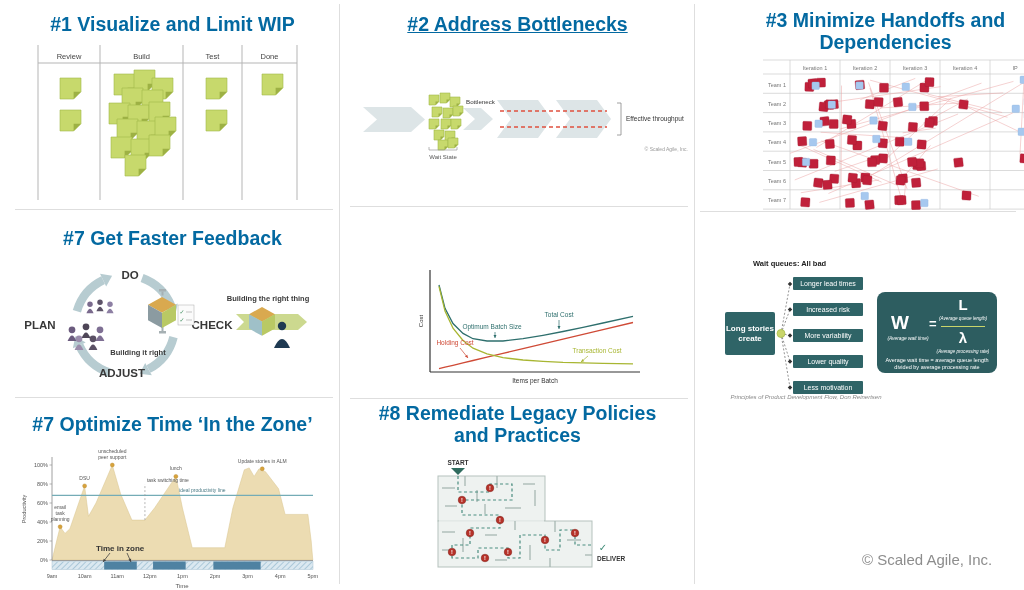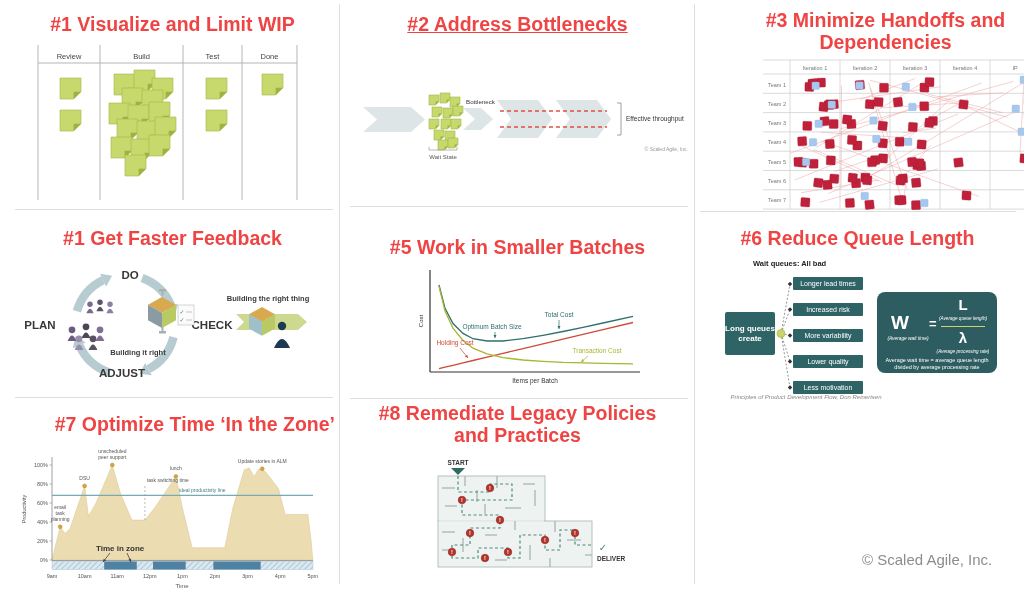--- a/index.html
+++ b/index.html
@@ -1,18 +1,18 @@
 <!DOCTYPE html>
 <html><head>
 <meta charset="utf-8">
 <style>
   html,body{margin:0;padding:0;background:#fff;font-family:"Liberation Sans","DejaVu Sans",sans-serif;}
   #stage{position:relative;width:1024px;height:590px;background:#fff;overflow:hidden;}
   .panel{position:absolute;}
-  .panel h2{margin:0;text-align:center;font-size:19.5px;font-weight:700;color:#ef4444;line-height:1.12;position:relative;z-index:2;}
+  .panel h2{margin:0;text-align:center;font-size:19.5px;font-weight:700;color:#0369a1;line-height:1.12;position:relative;z-index:2;}
   .art{position:absolute;left:0;top:0;width:100%;height:100%;z-index:1;}
   .vdiv{position:absolute;width:1px;background:#dedede;}
   .hdiv{position:absolute;height:1px;background:#dedede;}
   #copyright{position:absolute;left:862px;top:551px;font-size:15px;color:#8d8d8d;z-index:3;}
   
   .p6-heading{position:absolute;left:58px;top:44px;font-size:7.5px;font-weight:700;color:#222;}
   .p6-source{position:absolute;left:30px;top:97px;width:50px;height:43px;background:#2f6467;color:#fff;
     font-size:8px;font-weight:700;text-align:center;display:flex;align-items:center;justify-content:center;line-height:1.25;border-radius:2px;z-index:2;}
   .p6-effect{position:absolute;left:98px;width:70px;height:13px;background:#2f6467;color:#fff;font-size:7px;
     text-align:center;line-height:13px;border-radius:1px;z-index:2;}
@@ -354,21 +354,21 @@
           <rect x="297" y="68" width="7.5" height="7.5" rx="1" fill="#a6c8ef" stroke="#8ab0dd" stroke-width="0.3"></rect>
           <rect x="301" y="90" width="7.5" height="7.5" rx="1" fill="#a6c8ef" stroke="#8ab0dd" stroke-width="0.3"></rect>
           <rect x="289" y="97" width="7.5" height="7.5" rx="1" fill="#a6c8ef" stroke="#8ab0dd" stroke-width="0.3"></rect>
           <rect x="301" y="103" width="7.5" height="7.5" rx="1" fill="#a6c8ef" stroke="#8ab0dd" stroke-width="0.3"></rect>
           <rect x="295" y="120" width="7.5" height="7.5" rx="1" fill="#a6c8ef" stroke="#8ab0dd" stroke-width="0.3"></rect>
         </g>
       </svg>
   </section>
 
   <section class="panel" style="left:10px;top:215px;width:325px;height:182px;">
-    <h2 style="padding-top:13px;">#1 Get Faster Feedback</h2>
+    <h2 style="padding-top:13px;">#7 Get Faster Feedback</h2>
     <svg class="art" id="art-p4" viewBox="0 0 325 182">
         <g>
           <path d="M66.9,96.2 A50,50 0 0 1 93.1,65.1" fill="none" stroke="#b7ccd1" stroke-width="8.5"></path>
           <polygon points="102.1,60.7 90.0,58.8 96.2,71.4" fill="#b7ccd1"></polygon>
           <path d="M132.1,63.0 A50,50 0 0 1 161.4,91.3" fill="none" stroke="#b7ccd1" stroke-width="8.5"></path>
           <polygon points="165.1,100.5 167.8,88.6 154.9,93.9" fill="#b7ccd1"></polygon>
           <path d="M163.5,122.1 A50,50 0 0 1 138.5,154.1" fill="none" stroke="#b7ccd1" stroke-width="8.5"></path>
           <polygon points="129.6,158.8 141.8,160.3 135.2,148.0" fill="#b7ccd1"></polygon>
           <path d="M99.5,157.6 A50,50 0 0 1 69.3,130.3" fill="none" stroke="#b7ccd1" stroke-width="8.5"></path>
           <polygon points="65.3,121.2 62.9,133.2 75.7,127.5" fill="#b7ccd1"></polygon>
@@ -418,21 +418,20 @@
           <path d="M270,119 l2,4 l2,-4 z" fill="#fff"></path>
         </g>
         <polygon points="239,99.28 252,92 265,99.28 252,106.56" fill="#d9a94f"></polygon>
         <polygon points="239,99.28 252,106.56 252,120.86 239,113.58" fill="#9fc0c8"></polygon>
         <polygon points="252,106.56 265,99.28 265,113.58 252,120.86" fill="#b9c964"></polygon>
         <text x="258" y="86" font-size="7.5" fill="#3a3a3a" text-anchor="middle" font-weight="bold">Building the right thing</text>
       </svg>
   </section>
 
   <section class="panel" style="left:345px;top:225px;width:345px;height:172px;">
-    <h2 style="padding-top:12px;">#5 Work in Smaller Batches</h2>
     <svg class="art" id="art-p5" viewBox="0 0 345 172">
         <g>
           <line x1="85" y1="45" x2="85" y2="147" stroke="#333" stroke-width="1.2"></line>
           <line x1="85" y1="147" x2="295" y2="147" stroke="#333" stroke-width="1.2"></line>
           <text x="78" y="96" font-size="6" fill="#333" text-anchor="middle" transform="rotate(-90 78 96)">Cost</text>
           <text x="190" y="158" font-size="6.5" fill="#333" text-anchor="middle">Items per Batch</text>
           <path d="M94.0,60.0 L100.0,83.3 L108.0,98.5 L118.0,108.4 L128.0,113.7 L142.0,116.0 L158.0,116.0 L178.0,113.7 L198.0,110.3 L218.0,106.5 L238.0,102.3 L258.0,98.0 L288.0,91.3" fill="none" stroke="#2e6f6d" stroke-width="1.3"></path>
           <path d="M94.0,143.6 L100.0,142.2 L108.0,140.3 L118.0,137.9 L128.0,135.5 L142.0,132.2 L158.0,128.4 L178.0,123.6 L198.0,118.9 L218.0,114.1 L238.0,109.4 L258.0,104.6 L288.0,97.5" fill="none" stroke="#cf4a36" stroke-width="1.3"></path>
           <path d="M94.0,61.4 L100.0,86.1 L108.0,103.2 L118.0,115.5 L128.0,123.2 L142.0,128.8 L158.0,132.7 L178.0,135.0 L198.0,136.4 L218.0,137.4 L238.0,137.9 L258.0,138.3 L288.0,138.8" fill="none" stroke="#a8b632" stroke-width="1.3"></path>
           <text x="214" y="92" font-size="6.5" fill="#2e6f6d" text-anchor="middle">Total Cost</text>
@@ -445,59 +444,58 @@
           <line x1="243" y1="131" x2="236" y2="137" stroke="#a8b632" stroke-width="0.7"></line>
           <polygon points="236,137 237.36203520665183,133.88473755586452 239.28692356463358,136.13044064017657" fill="#a8b632"></polygon>
           <text x="147" y="104" font-size="6.5" fill="#2e6f6d" text-anchor="middle">Optimum Batch Size</text>
           <line x1="150" y1="107" x2="150" y2="113" stroke="#2e6f6d" stroke-width="0.7"></line>
           <polygon points="150,113 148.52111718402182,109.9384798520009 151.47888281597818,109.9384798520009" fill="#2e6f6d"></polygon>
         </g>
       </svg>
   </section>
 
   <section class="panel" style="left:695px;top:215px;width:325px;height:195px;">
-    <h2 style="padding-top:13px;">#6 Reduce Queue Length</h2>
     <svg class="art" id="art-p6" viewBox="0 0 325 195">
         <g>
           <line x1="86" y1="118.5" x2="95" y2="69" stroke="#666" stroke-width="0.7" stroke-dasharray="2,1.8"></line>
           <rect x="93.4" y="67.4" width="3.2" height="3.2" fill="#333" transform="rotate(45 95 69)"></rect>
           <line x1="86" y1="118.5" x2="95" y2="94.5" stroke="#666" stroke-width="0.7" stroke-dasharray="2,1.8"></line>
           <rect x="93.4" y="92.9" width="3.2" height="3.2" fill="#333" transform="rotate(45 95 94.5)"></rect>
           <line x1="86" y1="118.5" x2="95" y2="120.5" stroke="#666" stroke-width="0.7" stroke-dasharray="2,1.8"></line>
           <rect x="93.4" y="118.9" width="3.2" height="3.2" fill="#333" transform="rotate(45 95 120.5)"></rect>
           <line x1="86" y1="118.5" x2="95" y2="146.5" stroke="#666" stroke-width="0.7" stroke-dasharray="2,1.8"></line>
           <rect x="93.4" y="144.9" width="3.2" height="3.2" fill="#333" transform="rotate(45 95 146.5)"></rect>
           <line x1="86" y1="118.5" x2="95" y2="172.5" stroke="#666" stroke-width="0.7" stroke-dasharray="2,1.8"></line>
           <rect x="93.4" y="170.9" width="3.2" height="3.2" fill="#333" transform="rotate(45 95 172.5)"></rect>
           <circle cx="86" cy="118.5" r="4" fill="#c9d56a" stroke="#a8bd4e" stroke-width="0.8"></circle>
         </g>
       </svg>
     <div class="p6-heading">Wait queues: All bad</div>
-    <div class="p6-source">Long queues create</div>
+    <div class="p6-source">Long stories create</div>
     <div class="p6-effect" style="top:62px;">Longer lead times</div>
     <div class="p6-effect" style="top:88px;">Increased risk</div>
     <div class="p6-effect" style="top:114px;">More variability</div>
     <div class="p6-effect" style="top:140px;">Lower quality</div>
     <div class="p6-effect" style="top:166px;">Less motivation</div>
     <div class="p6-formula">
       <span class="fw">W</span>
       <span class="fwsub">(Average wait time)</span>
       <span class="feq">=</span>
       <span class="fnum">L</span>
       <span class="fnumsub">(Average queue length)</span>
       <span class="fline"></span>
       <span class="fden">λ</span>
       <span class="fdensub">(Average processing rate)</span>
       <span class="fcap">Average wait time = average queue length divided by average processing rate</span>
     </div>
     <div class="p6-citation">Principles of Product Development Flow, Don Reinertsen</div>
   </section>
 
   <section class="panel" style="left:10px;top:405px;width:325px;height:185px;">
-    <h2 style="padding-top:9px;text-align:right;">#7 Optimize Time ‘In the Zone’</h2>
+    <h2 style="padding-top:9px;">#7 Optimize Time ‘In the Zone’</h2>
     <svg class="art" id="art-p7" viewBox="0 0 325 185">
         <defs>
           <pattern id="hatchp7" width="4" height="4" patternUnits="userSpaceOnUse" patternTransform="rotate(45)">
             <rect width="4" height="4" fill="#dbe8f0"></rect>
             <line x1="0" y1="0" x2="0" y2="4" stroke="#9fc0d4" stroke-width="1.6"></line>
           </pattern>
         </defs>
         <g>
           <path d="M42,155 L42.0,155.0 L50.1,121.8 L55.0,128.4 L59.9,123.7 L74.6,80.9 L78.5,111.3 L86.0,98.0 L102.3,60.0 L110.5,88.5 L121.9,115.1 L134.9,115.1 L144.7,102.8 L165.9,71.4 L172.4,102.8 L182.2,142.7 L214.8,142.7 L222.9,102.8 L234.3,64.8 L239.2,62.9 L244.1,71.4 L249.0,63.8 L255.5,66.7 L268.6,83.8 L275.1,109.4 L280.0,109.4 L297.9,109.4 L301.2,136.0 L302.8,155.0 L302.8,155 Z" fill="#ecdcb2" stroke="#d8c48e" stroke-width="0.5"></path>
           <line x1="42" y1="52" x2="42" y2="155.5" stroke="#888" stroke-width="0.8"></line>

